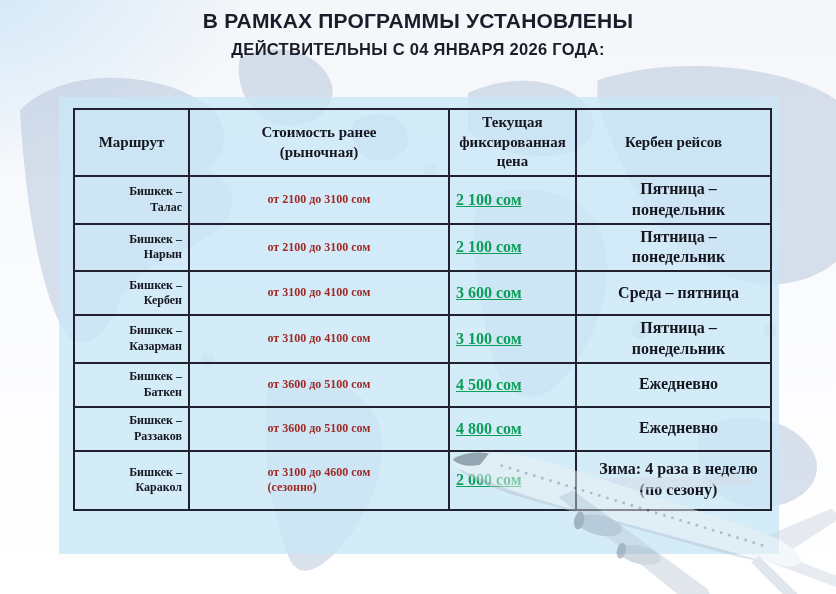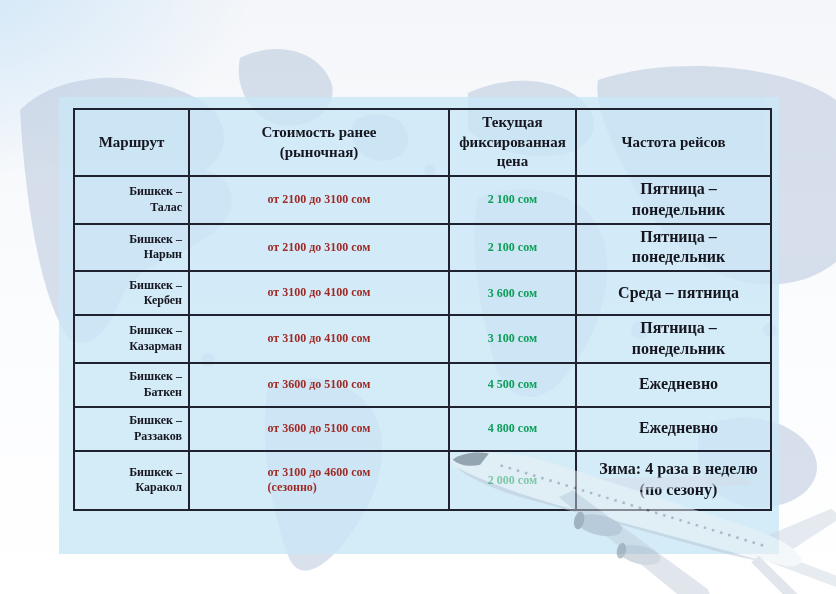--- a/index.html
+++ b/index.html
@@ -24,21 +24,21 @@
     font-family:"Liberation Serif",serif;font-weight:bold;color:var(--table-text,#15161f);
   }
   .fares th,.fares td{border:2px solid var(--border,#20222f);vertical-align:middle;padding:2px 6px;overflow:hidden;}
   .fares thead tr{height:67px;}
   .fares tbody tr{height:44px;}
   .fares tbody tr:nth-child(7){height:59px;}
   .fares th{font-size:15px;text-align:center;white-space:pre-line;line-height:1.3;}
   td.c-route{font-size:12px;text-align:right;white-space:pre-line;line-height:1.3;}
   td.c-old{font-size:12px;text-align:center;color:var(--price-old,#9e2a26);}
   td.c-old span{display:inline-block;text-align:left;white-space:pre-line;line-height:1.3;}
-  td.c-fixed{font-size:12px;text-align:center;color:var(--price-fixed,#0d9e58);}
+  td.c-fixed{font-size:16px;color:var(--price-fixed,#0d9e58);text-decoration:underline;}
   td.c-freq{font-size:16px;text-align:center;padding-left:16px;white-space:pre-line;line-height:1.3;}
   .plane-layer{position:absolute;left:438px;top:404px;width:440px;height:200px;z-index:3;pointer-events:none;}
 </style>
 </head>
 <body>
 
 <div class="map-layer">
   <svg width="836" height="594" viewBox="0 0 836 594" preserveAspectRatio="none" aria-hidden="true">
     <g fill="#b9c8dd" opacity="0.55">
       <path d="M20,110 C60,70 140,70 190,95 C230,112 235,150 205,170 C240,180 240,215 210,235 C180,258 140,260 120,300 C110,330 90,350 70,340 C40,300 25,200 20,110 Z"></path>
@@ -53,40 +53,42 @@
       <circle cx="672" cy="352" r="6"></circle>
       <circle cx="430" cy="170" r="6"></circle>
       <circle cx="208," :r="0" r="0"></circle>
       <circle cx="208" cy="360" r="7"></circle>
       <circle cx="770" cy="330" r="7"></circle>
     </g>
   </svg>
 </div>
 
 <div class="titles">
+  <div class="title-line">В РАМКАХ ПРОГРАММЫ УСТАНОВЛЕНЫ</div>
+  <div class="subtitle-line">ДЕЙСТВИТЕЛЬНЫ С 04 ЯНВАРЯ 2026 ГОДА:</div>
 </div>
 
 <div class="fares-panel"></div>
 
 <table class="fares">
   <colgroup>
     <col style="width:115px">
       <col style="width:260px">
       <col style="width:127px">
       <col style="width:195px">
   </colgroup>
   <thead>
     <tr>
       <th>Маршрут</th>
       <th>Стоимость ранее
 (рыночная)</th>
       <th>Текущая
 фиксированная
 цена</th>
-      <th>Частота рейсов</th>
+      <th>Кербен рейсов</th>
     </tr>
   </thead>
   <tbody>
   <tr>
     <td class="c-route">Бишкек –
 Талас</td>
     <td class="c-old"><span>от 2100 до 3100 сом</span></td>
     <td class="c-fixed">2 100 сом</td>
     <td class="c-freq">Пятница –
 понедельник</td>

